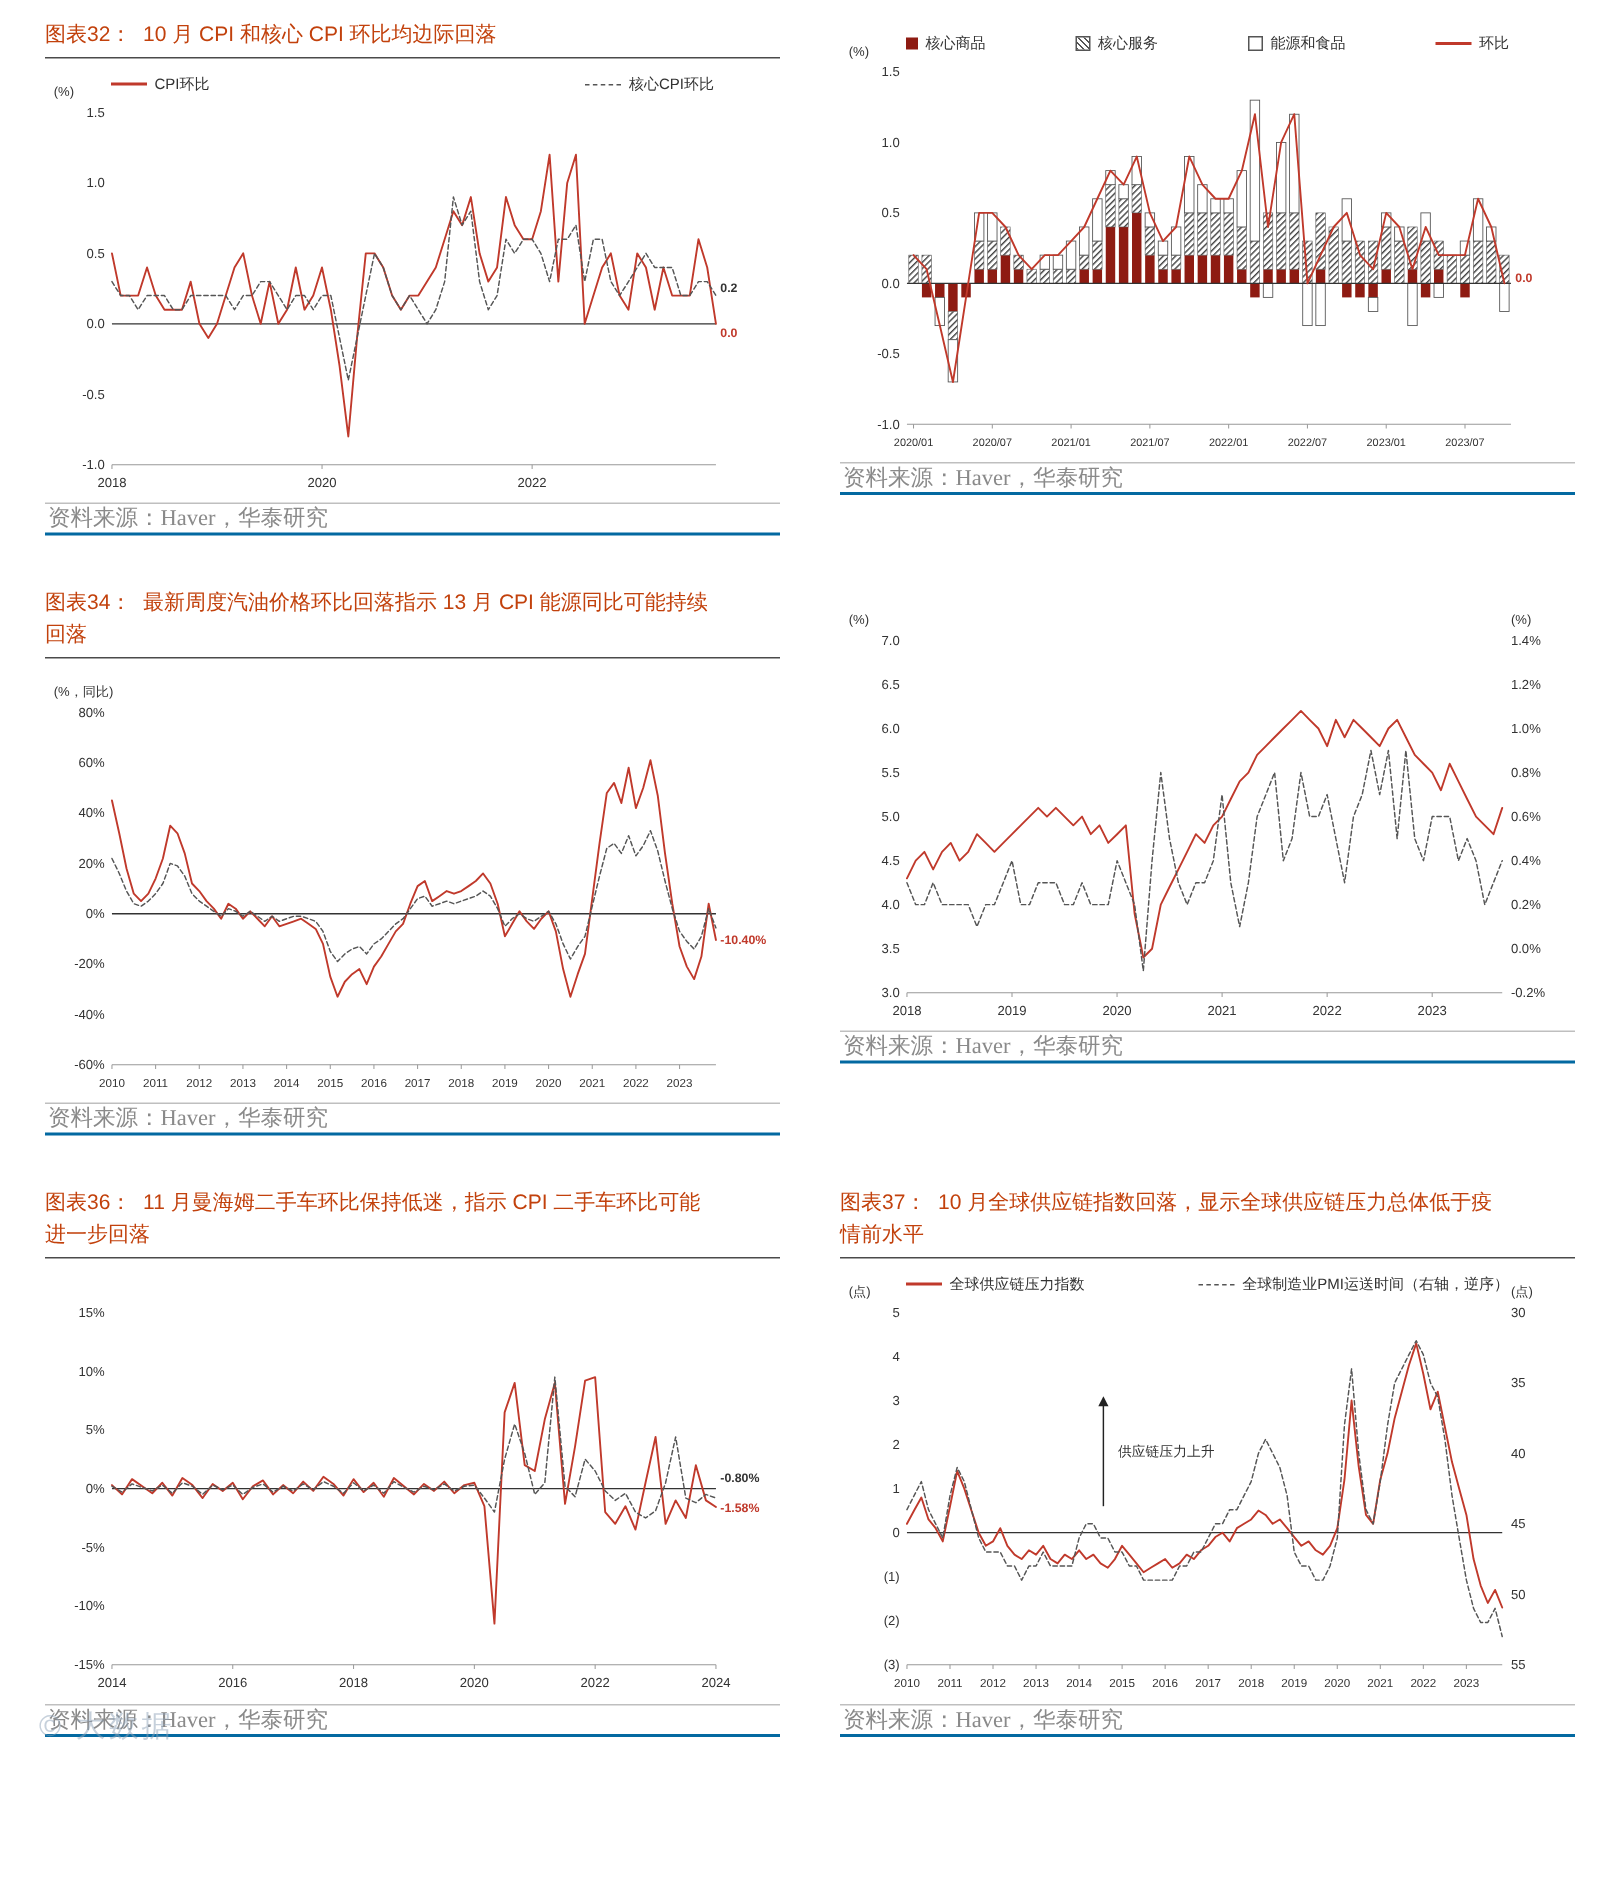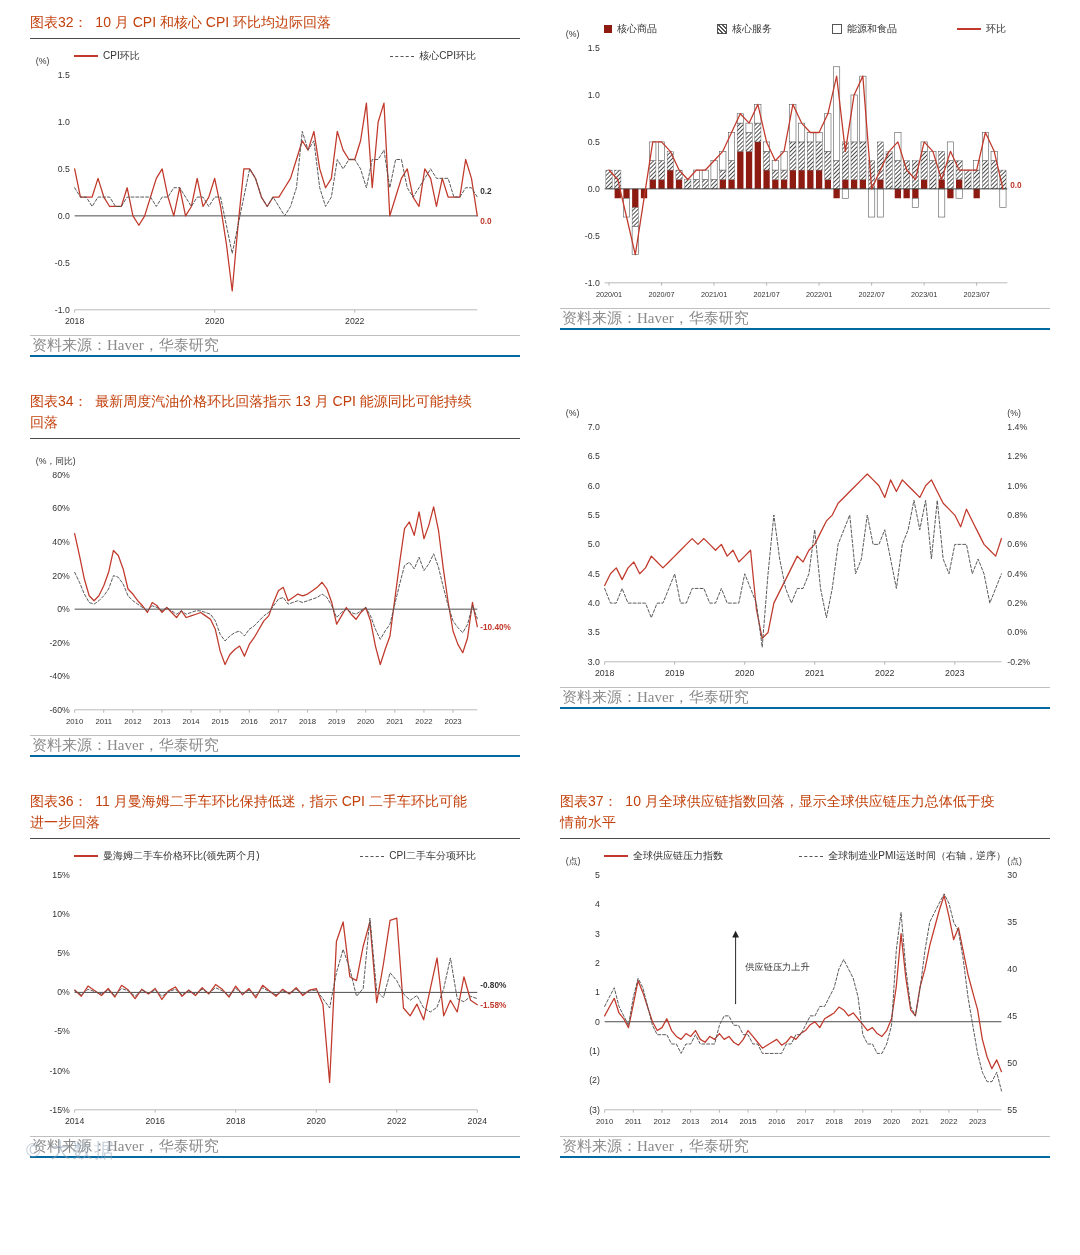--- a/index.html
+++ b/index.html
@@ -342,30 +342,20 @@
             <path d="M46.0 200.4 L52.0 215.5 L58.0 215.5 L64.0 200.4 L70.1 215.5 L76.1 215.5 L82.1 215.5 L88.1 215.5 L94.1 230.6 L100.1 215.5 L106.1 215.5 L112.2 200.4 L118.2 185.3 L124.2 215.5 L130.2 215.5 L136.2 200.4 L142.2 200.4 L148.3 200.4 L154.3 215.5 L160.3 215.5 L166.3 200.4 L172.3 215.5 L178.3 215.5 L184.3 215.5 L190.4 185.3 L196.4 200.4 L202.4 215.5 L208.4 260.9 L214.4 185.3 L220.4 124.7 L226.4 170.1 L232.5 200.4 L238.5 215.5 L244.5 200.4 L250.5 200.4 L256.5 185.3 L262.5 139.9 L268.5 200.4 L274.6 230.6 L280.6 200.4 L286.6 155.0 L292.6 139.9 L298.6 124.7 L304.6 185.3 L310.6 170.1 L316.7 124.7 L322.7 155.0 L328.7 155.0 L334.7 139.9 L340.7 170.1 L346.7 200.4 L352.8 155.0 L358.8 139.9 L364.8 109.6 L370.8 139.9 L376.8 109.6 L382.8 170.1 L388.8 109.6 L394.9 170.1 L400.9 185.3 L406.9 155.0 L412.9 155.0 L418.9 155.0 L424.9 185.3 L430.9 170.1 L437.0 185.3 L443.0 215.5 L449.0 200.4 L455.0 185.3 " fill="none" stroke="#555555" stroke-width="1" stroke-dasharray="3 2" stroke-linejoin="round" stroke-linecap="round"></path>
           </svg>
       </div>
       <div class="fig-source">资料来源：Haver，华泰研究</div>
     </section>
 
     <section class="figure">
       <h2 class="fig-title">图表36：  11 月曼海姆二手车环比保持低迷，指示 CPI 二手车环比可能
 进一步回落</h2>
       <div class="fig-chart">
-        <div class="legend">
-            <span class="lg-item">
-              <span class="lg-sw sw-line-solid" style="border-top-color: rgb(192, 57, 43);"></span>
-              <span>曼海姆二手车价格环比(领先两个月)</span>
-            </span>
-            <span class="lg-item">
-              <span class="lg-sw sw-line-dashed"></span>
-              <span>CPI二手车分项环比</span>
-            </span>
-          </div>
         <svg width="505" height="296" viewBox="0 0 505 296">
             <text x="41" y="37" text-anchor="end" class="tick">15%</text>
             <text x="41" y="77.33333333333333" text-anchor="end" class="tick">10%</text>
             <text x="41" y="117.66666666666666" text-anchor="end" class="tick">5%</text>
             <text x="41" y="158" text-anchor="end" class="tick">0%</text>
             <text x="41" y="198.33333333333331" text-anchor="end" class="tick">-5%</text>
             <text x="41" y="238.66666666666669" text-anchor="end" class="tick">-10%</text>
             <text x="41" y="279" text-anchor="end" class="tick">-15%</text>
             <line x1="46" y1="276" x2="461" y2="276" class="axis-light"></line>
             <line x1="46" y1="276" x2="46" y2="279" class="axis-light"></line>

